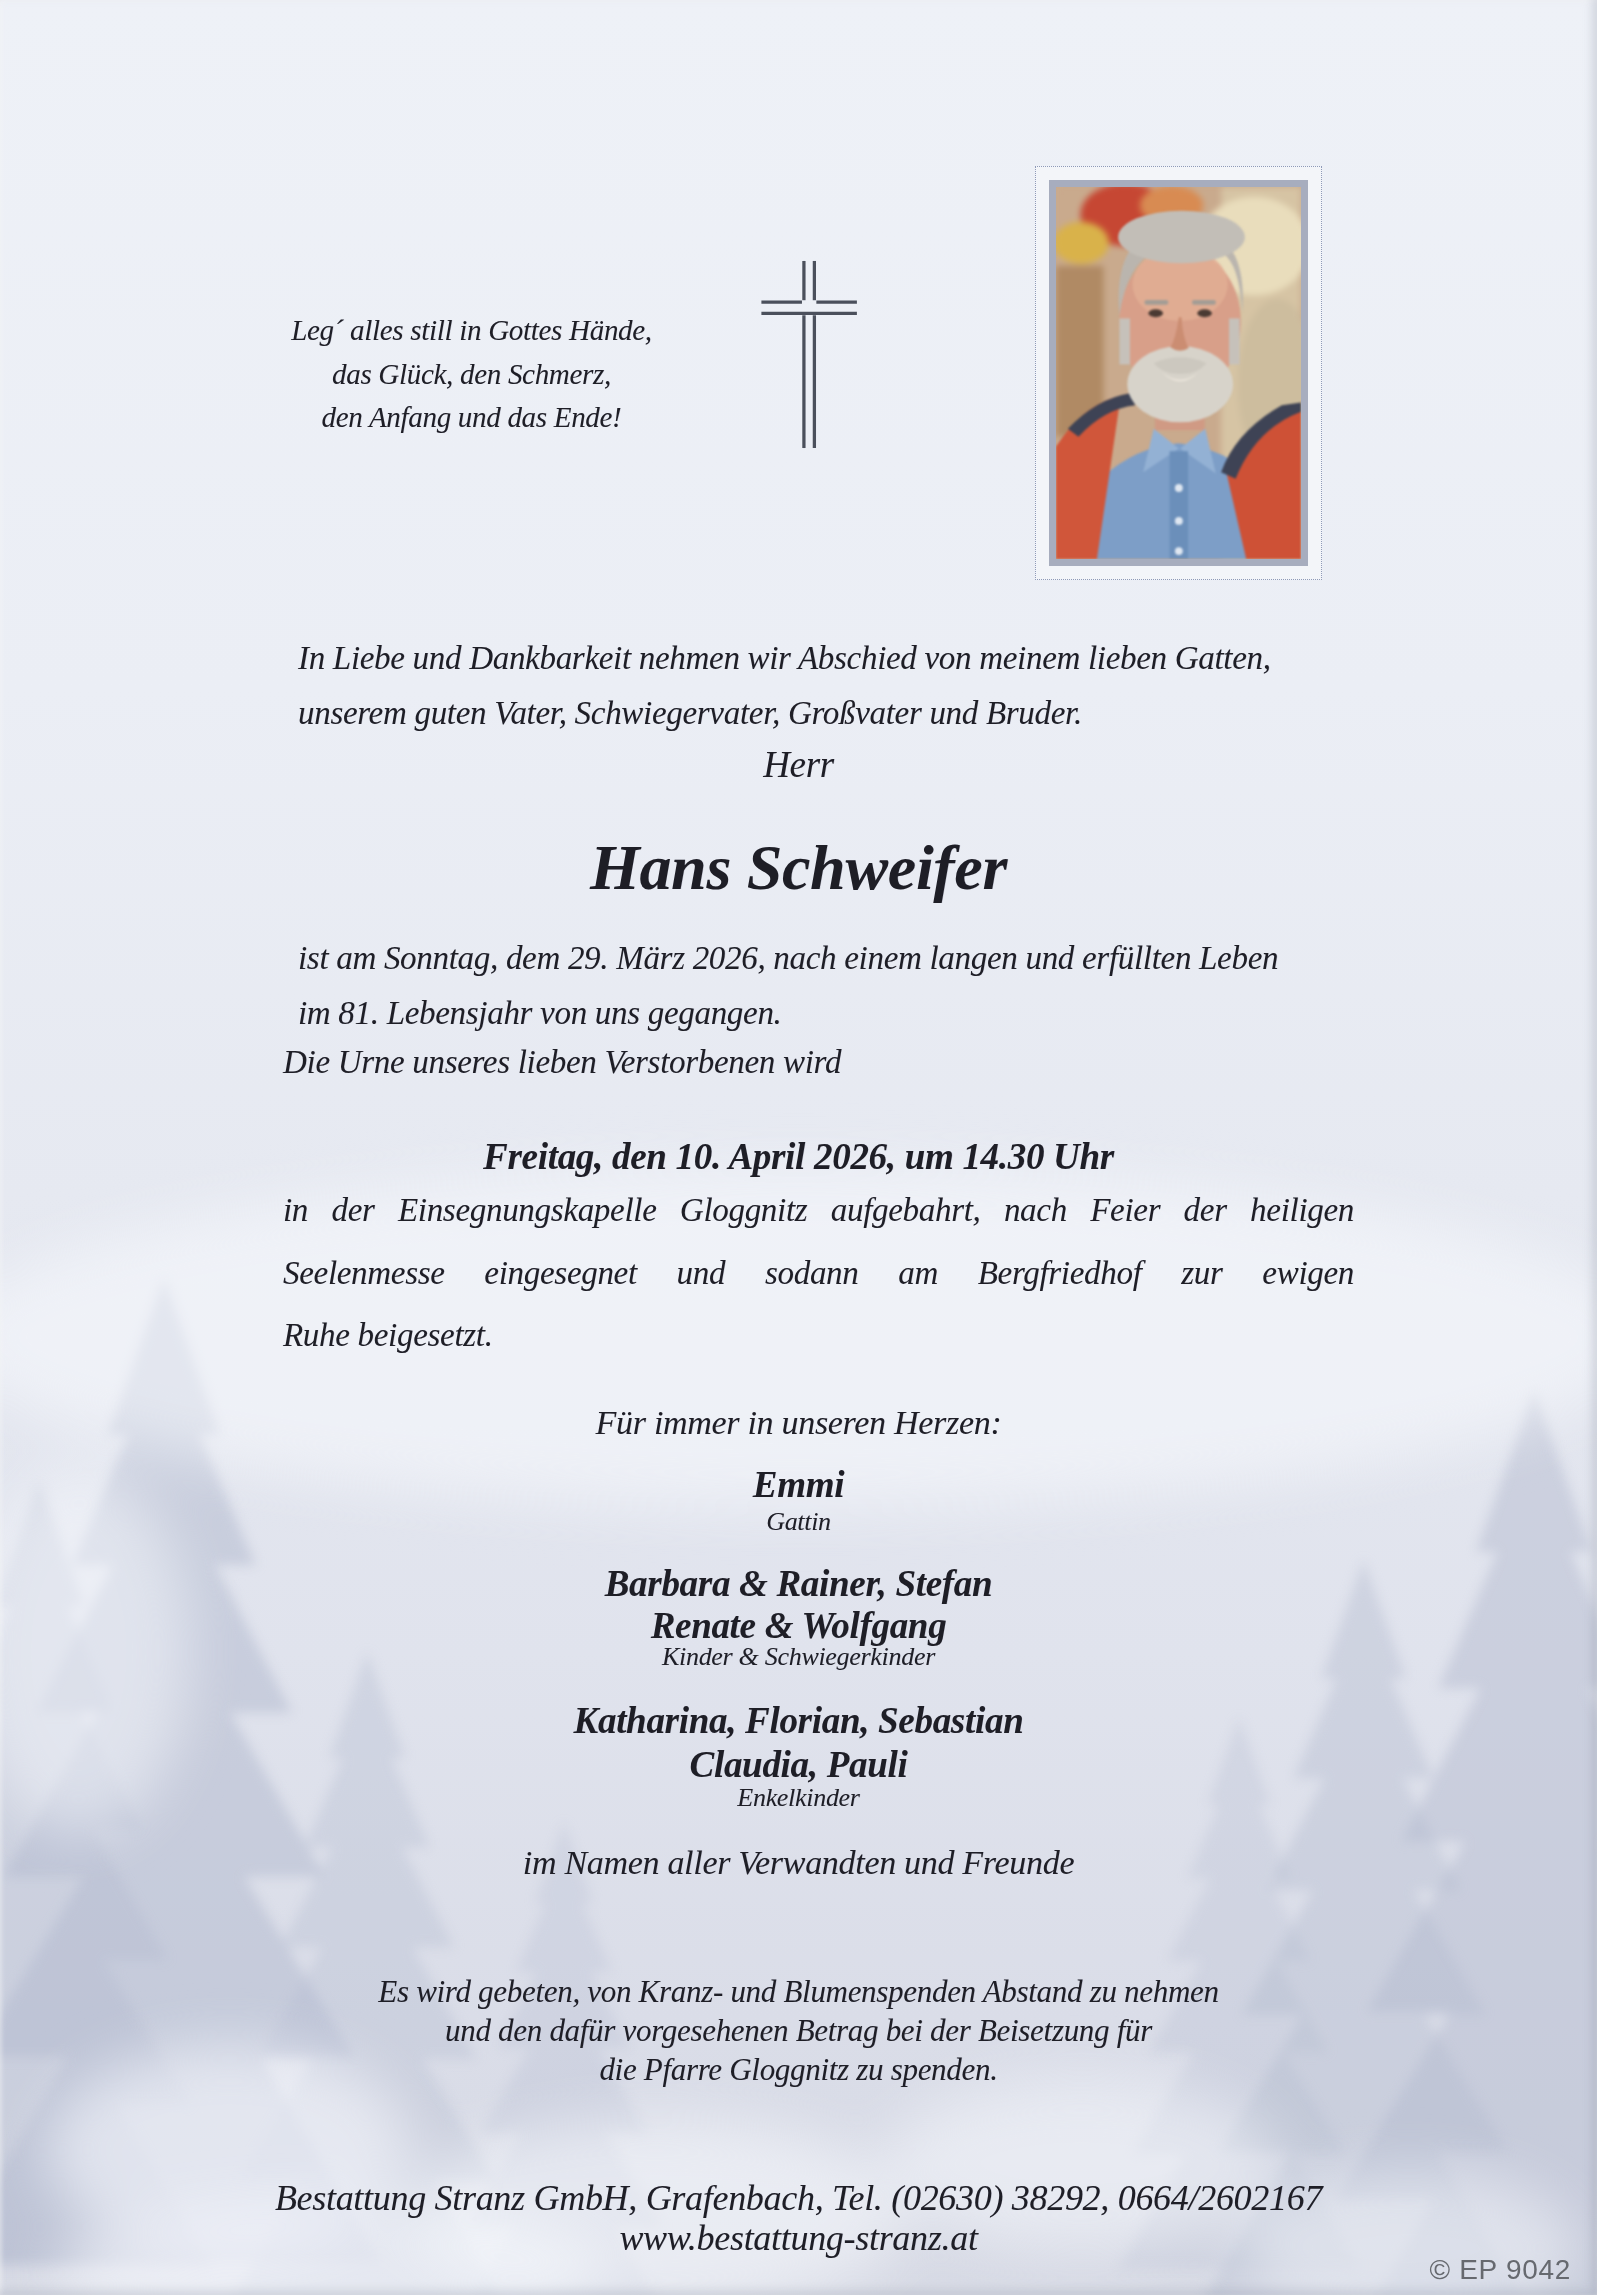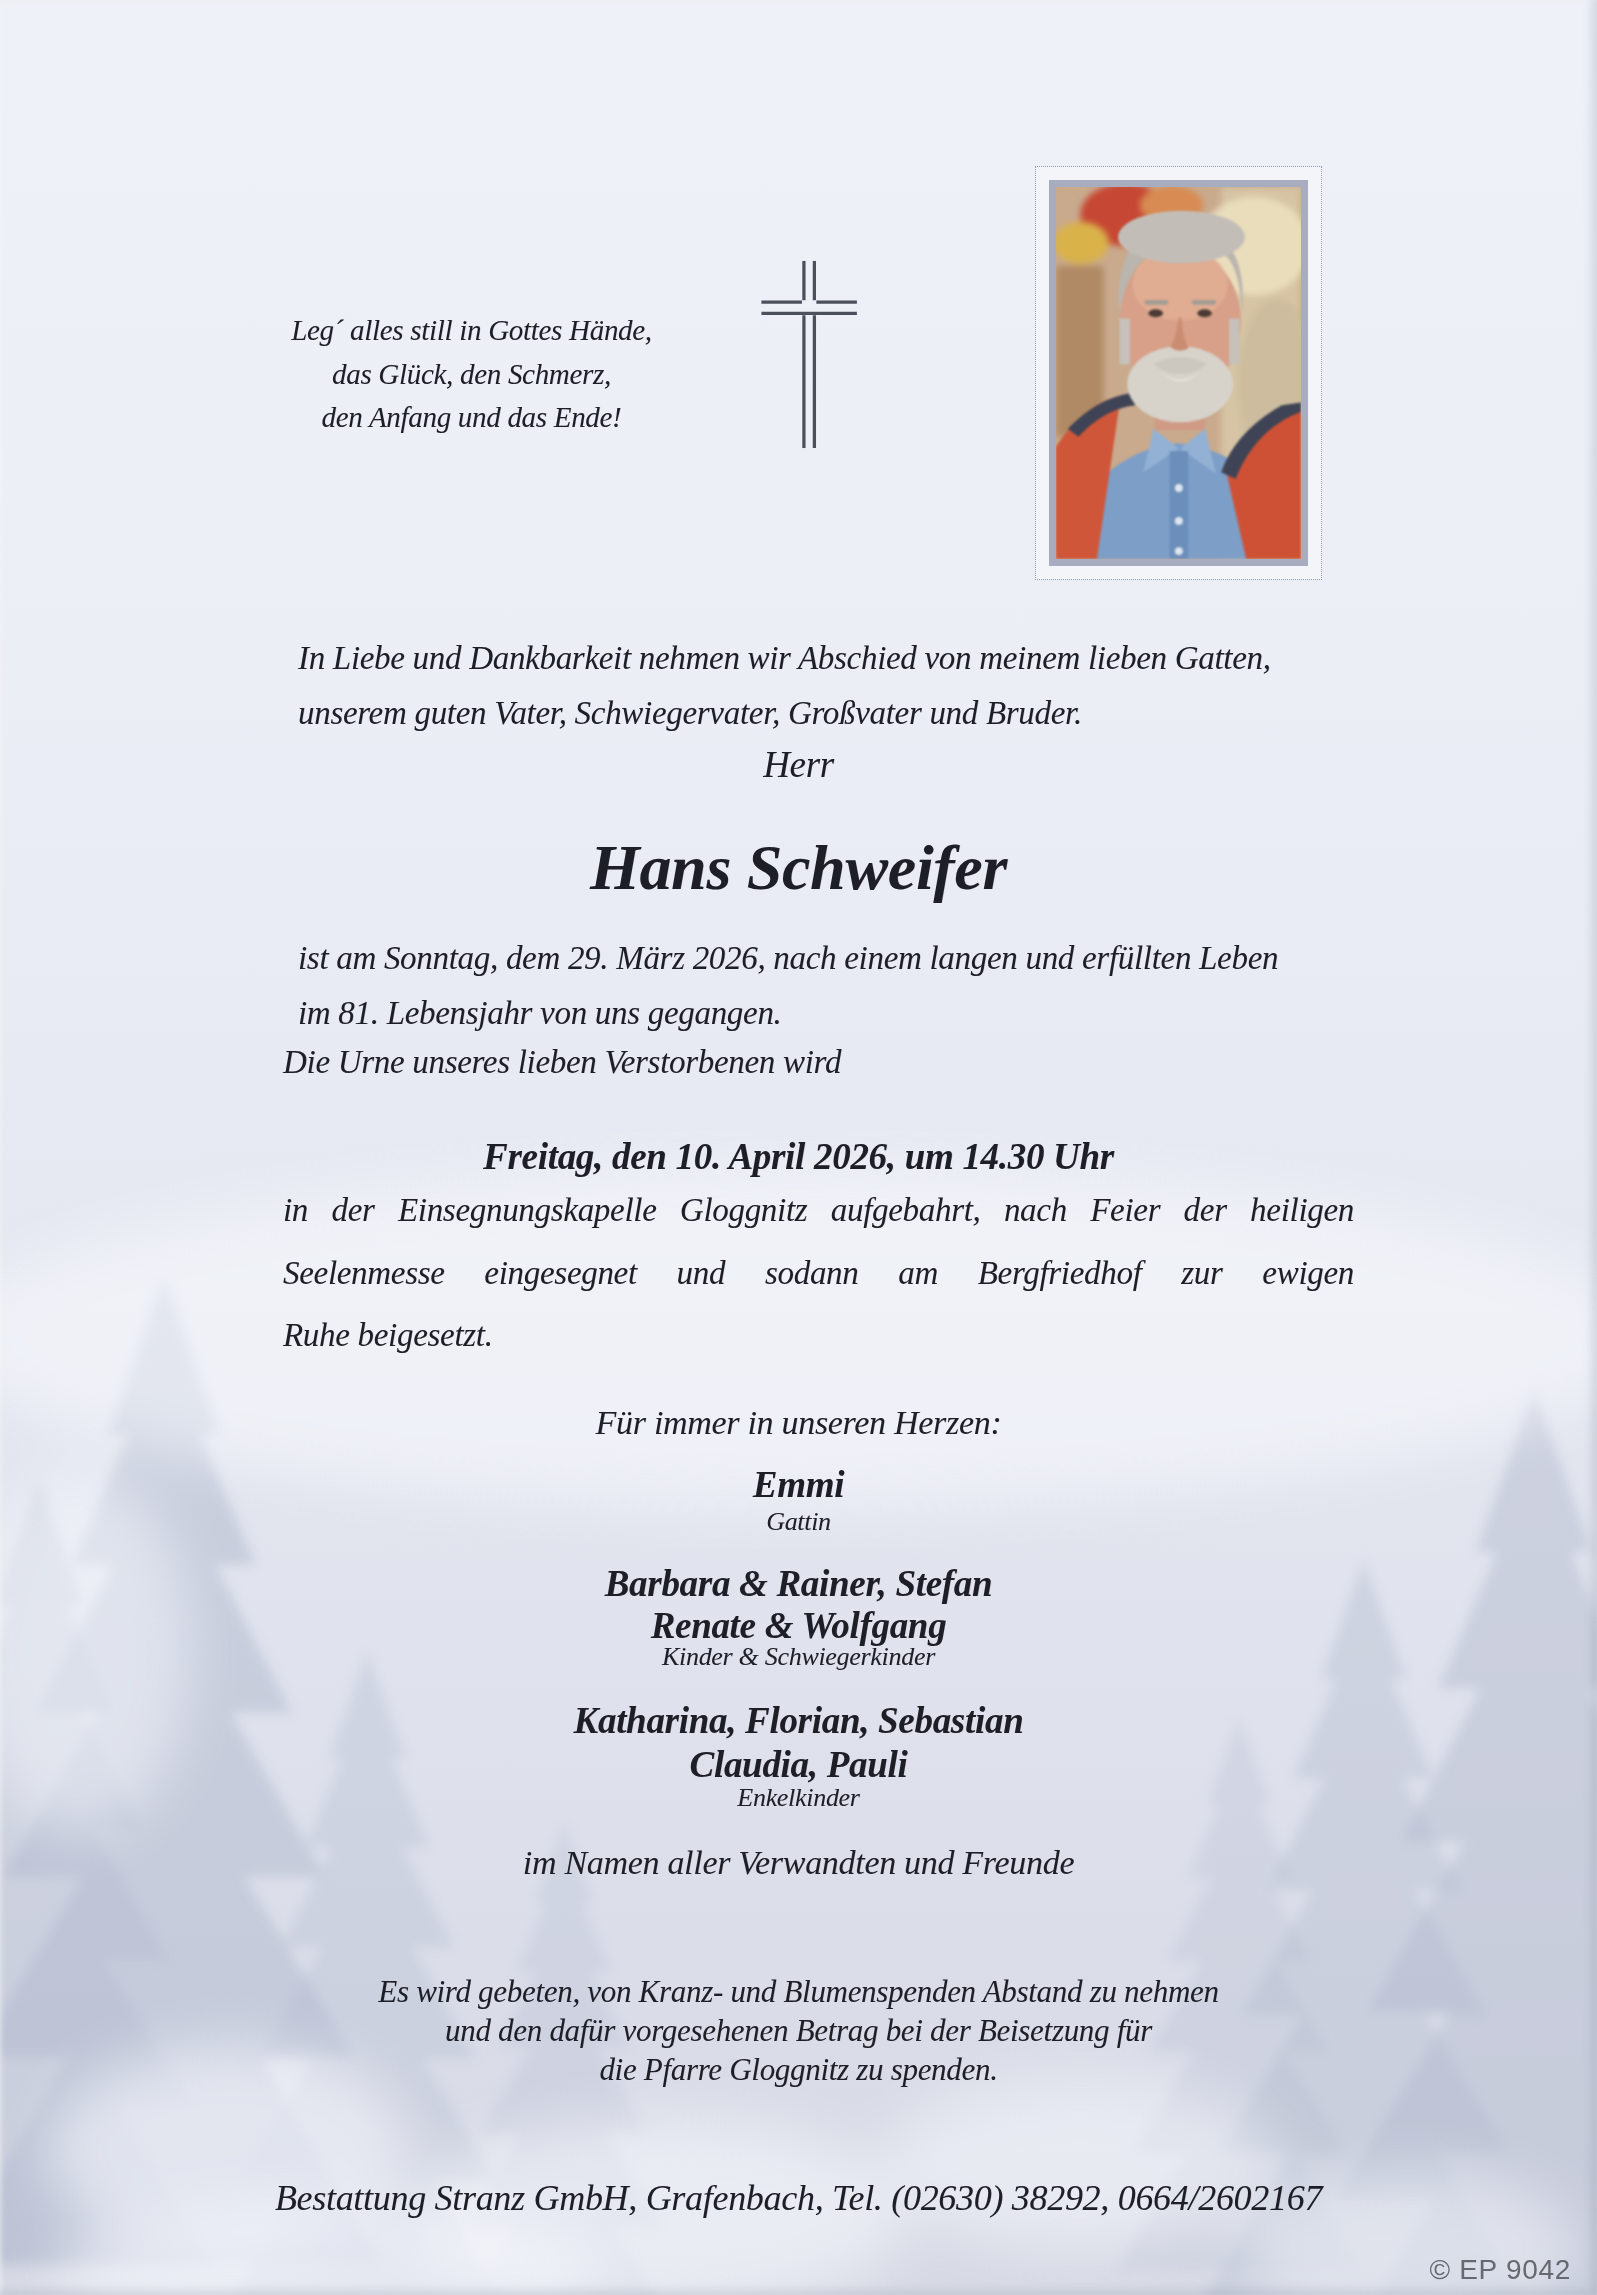--- a/index.html
+++ b/index.html
@@ -194,18 +194,19 @@
   <div class="abs center-col closing txt">im Namen aller Verwandten und Freunde</div>
 
   <div class="abs center-col donation txt">
     <div>Es wird gebeten, von Kranz- und Blumenspenden Abstand zu nehmen</div>
     <div>und den dafür vorgesehenen Betrag bei der Beisetzung für</div>
     <div>die Pfarre Gloggnitz zu spenden.</div>
   </div>
 
   <div class="abs center-col footer txt">
     <div>Bestattung Stranz GmbH, Grafenbach, Tel. (02630) 38292, 0664/2602167</div>
+    <div>www.bestattung-stranz.at</div>
   </div>
 
   <div class="abs print-code">© EP 9042</div>
 
 </div>
 
 
 </body></html>

